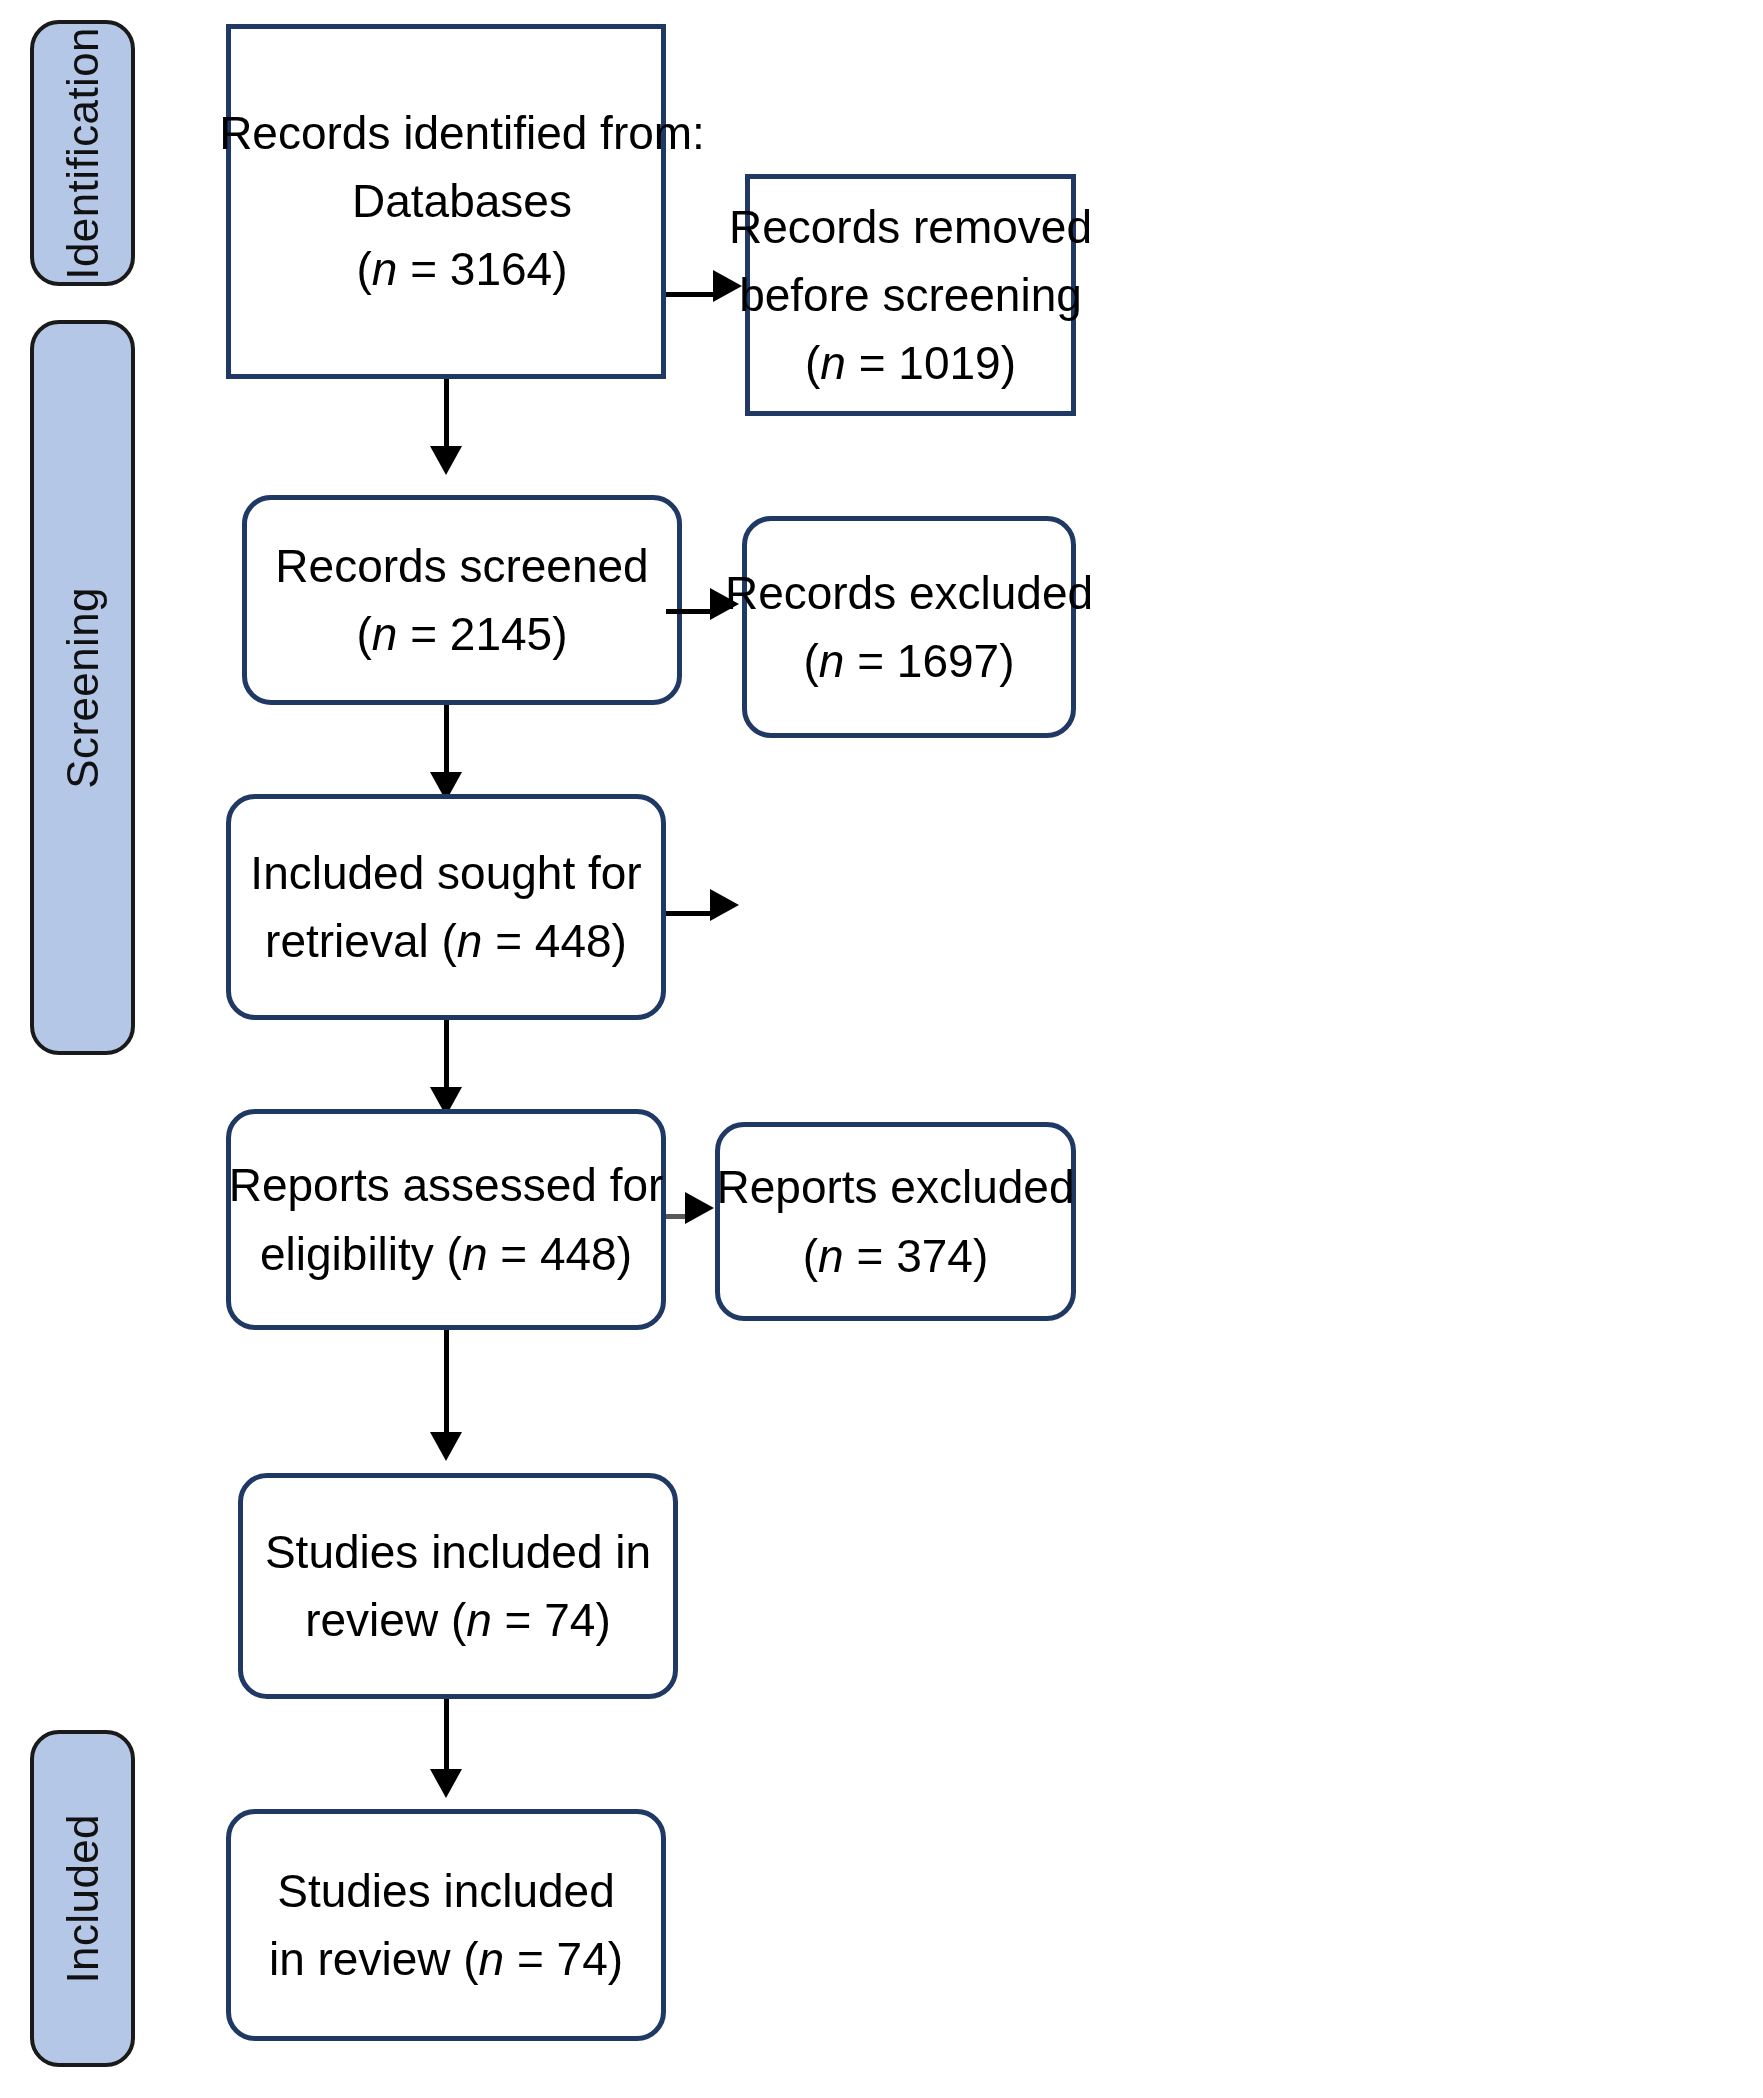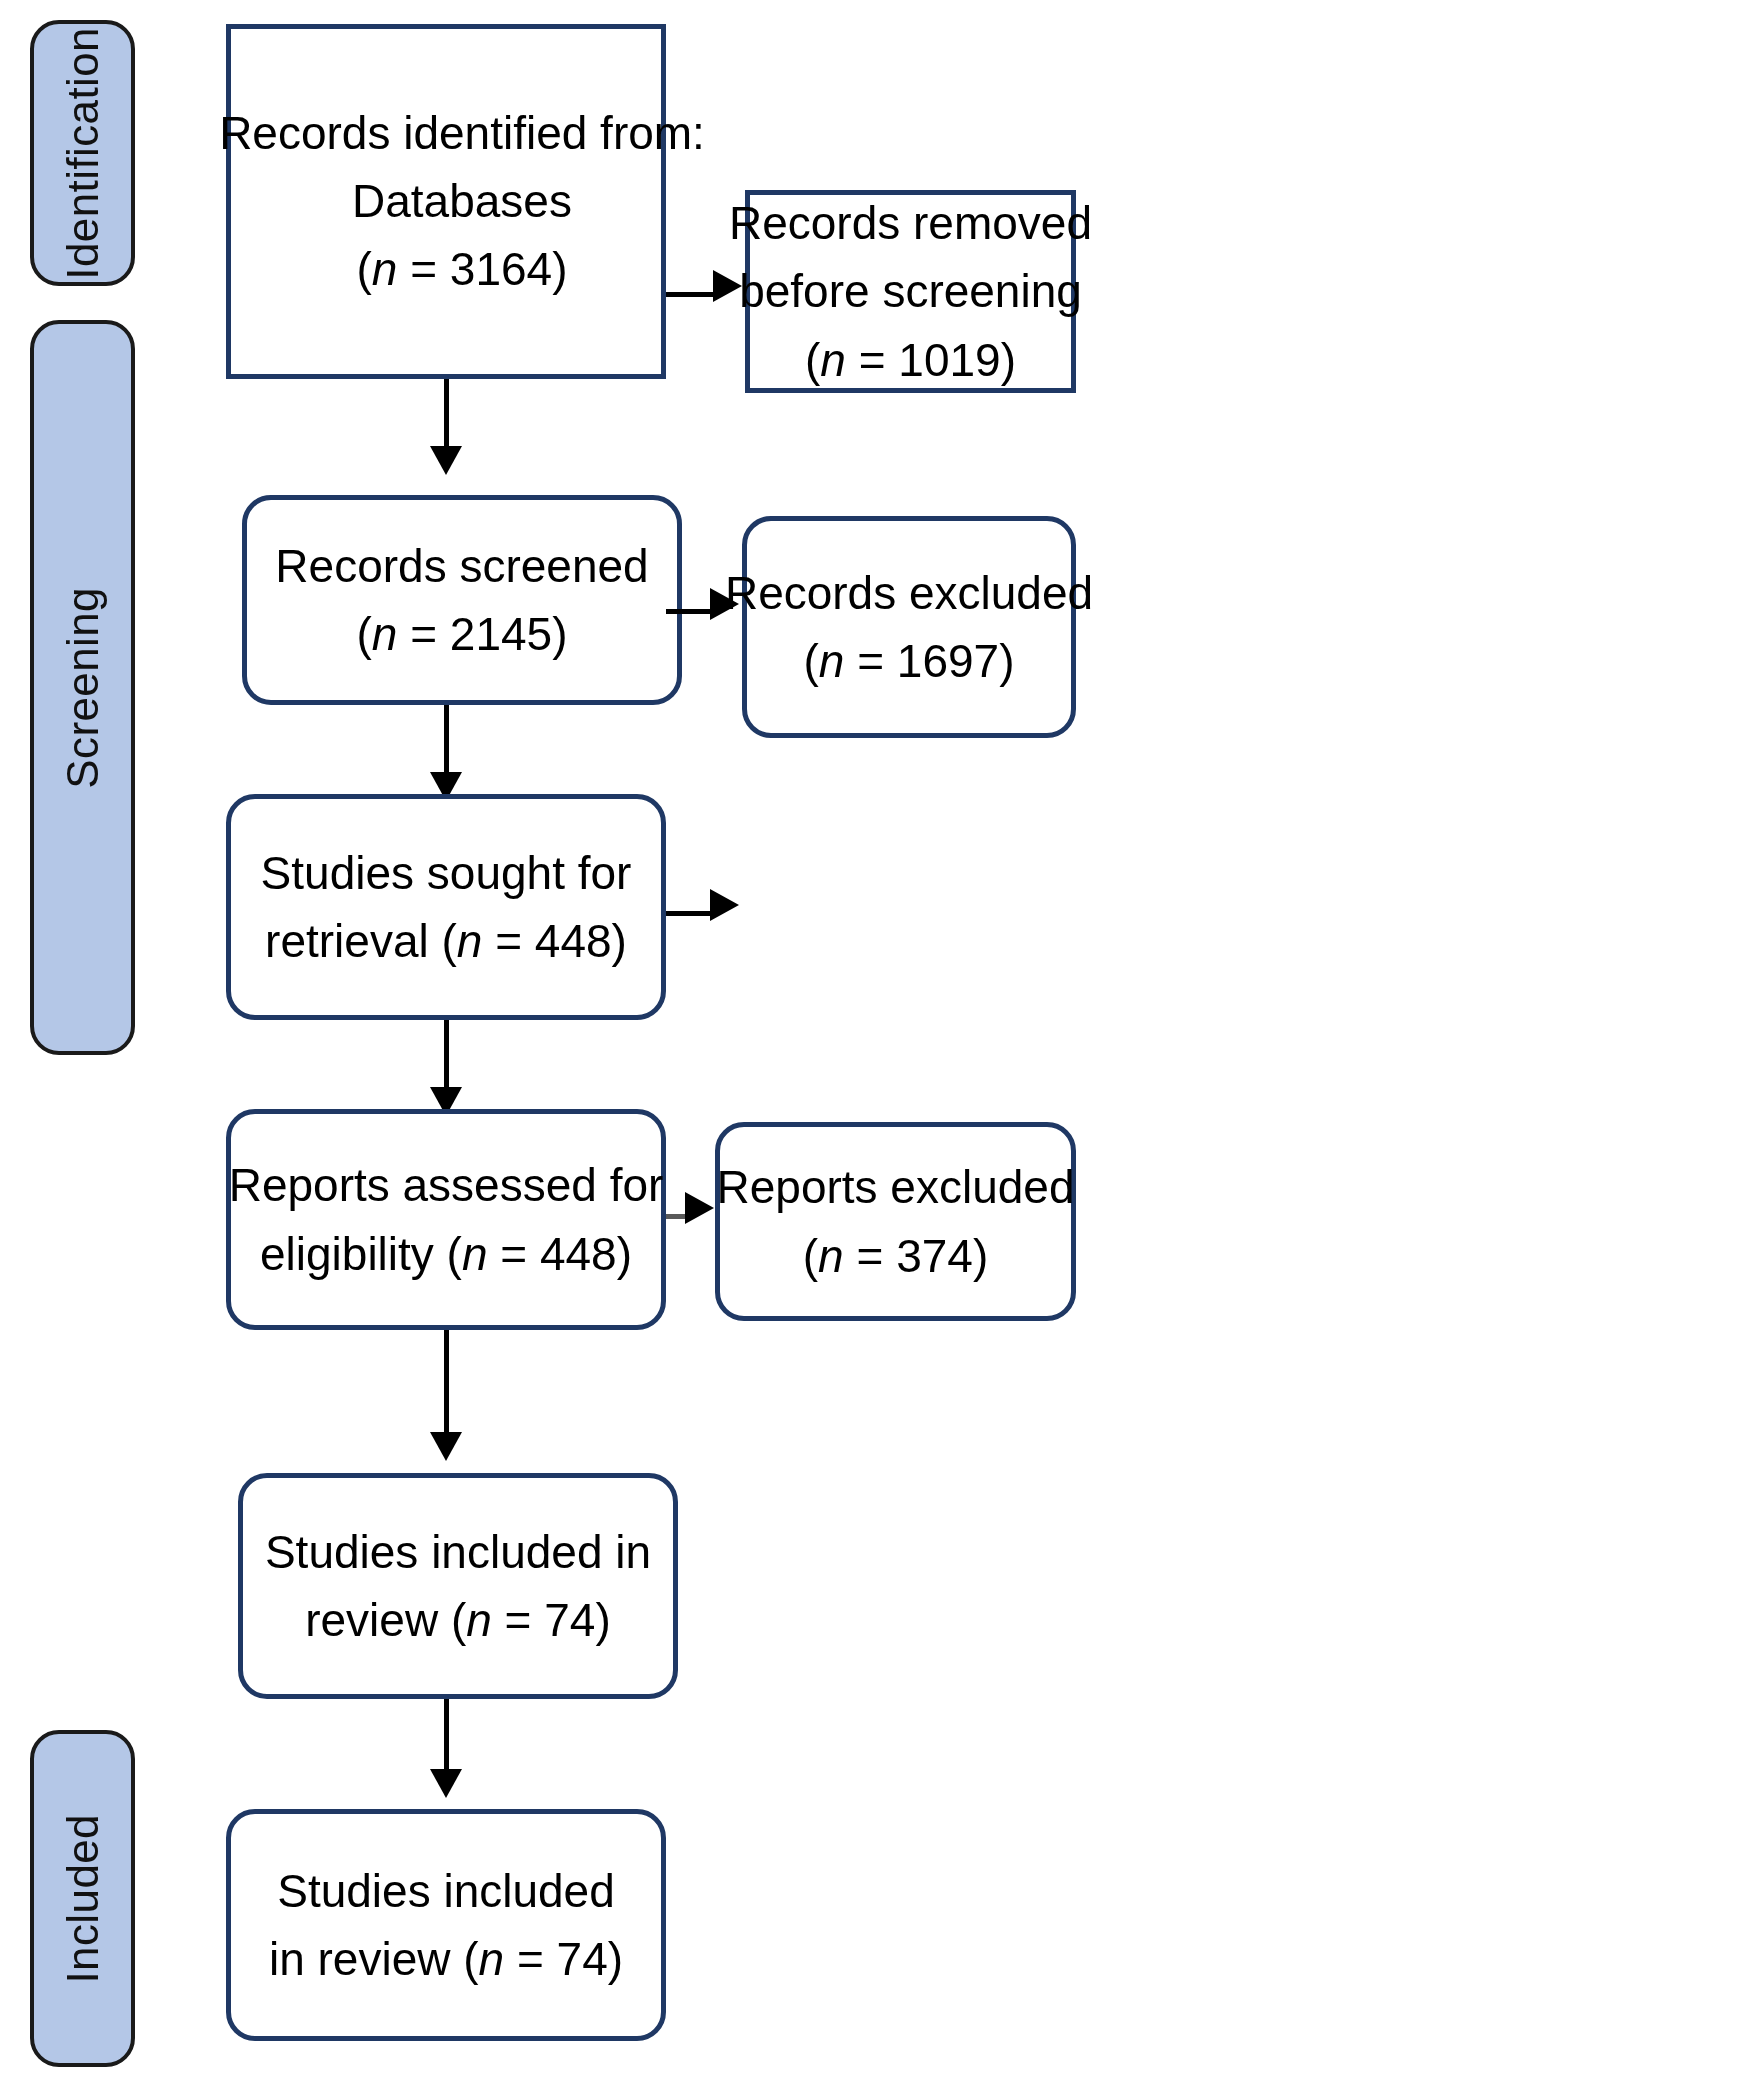--- a/index.html
+++ b/index.html
@@ -103,21 +103,21 @@
   <div class="stage-bar" style="left:30px; top:1730px; width:105px; height:337px;">
     <span class="stage-label">Included</span>
   </div>
 
   <div class="node square" style="left: 226px; top: 23.6px; width: 440px; height: 355px; padding-left: 32px;">
     <div class="line">Records identified from:</div>
     <div class="line">Databases</div>
     <div class="line">(<span class="n">n</span> = 3164)</div>
   </div>
 
-  <div class="node square" style="left: 745px; top: 174px; width: 331px; height: 203px; margin-top: 16px;">
+  <div class="node square" style="left: 745px; top: 174px; width: 331px; height: 242px;">
     <div class="line">Records removed</div>
     <div class="line">before screening</div>
     <div class="line">(<span class="n">n</span> = 1019)</div>
   </div>
 
   <div class="hline" style="left: 666px; top: 292px; width: 51px;"></div>
   <div class="arrow-right" style="left: 713px; top: 270px;"></div>
 
   <div class="vline" style="left: 444px; top: 379px; height: 89px;"></div>
   <div class="arrow-down" style="left: 430px; top: 446px;"></div>
@@ -132,21 +132,21 @@
     <div class="line">(<span class="n">n</span> = 1697)</div>
   </div>
 
   <div class="hline" style="left: 666px; top: 609px; width: 47px;"></div>
   <div class="arrow-right" style="left: 710px; top: 588px;"></div>
 
   <div class="vline" style="left: 444px; top: 705px; height: 89px;"></div>
   <div class="arrow-down" style="left: 430px; top: 772px;"></div>
 
   <div class="node round" style="left: 226px; top: 794px; width: 440px; height: 226px;">
-    <div class="line">Studies sought for</div>
+    <div class="line">Included sought for</div>
     <div class="line">retrieval (<span class="n">n</span> = 448)</div>
   </div>
 
 
   <div class="hline" style="left: 666px; top: 911px; width: 47px;"></div>
   <div class="arrow-right" style="left: 710px; top: 889px;"></div>
 
   <div class="vline" style="left: 444px; top: 1020px; height: 89px;"></div>
   <div class="arrow-down" style="left: 430px; top: 1087px;"></div>
 

